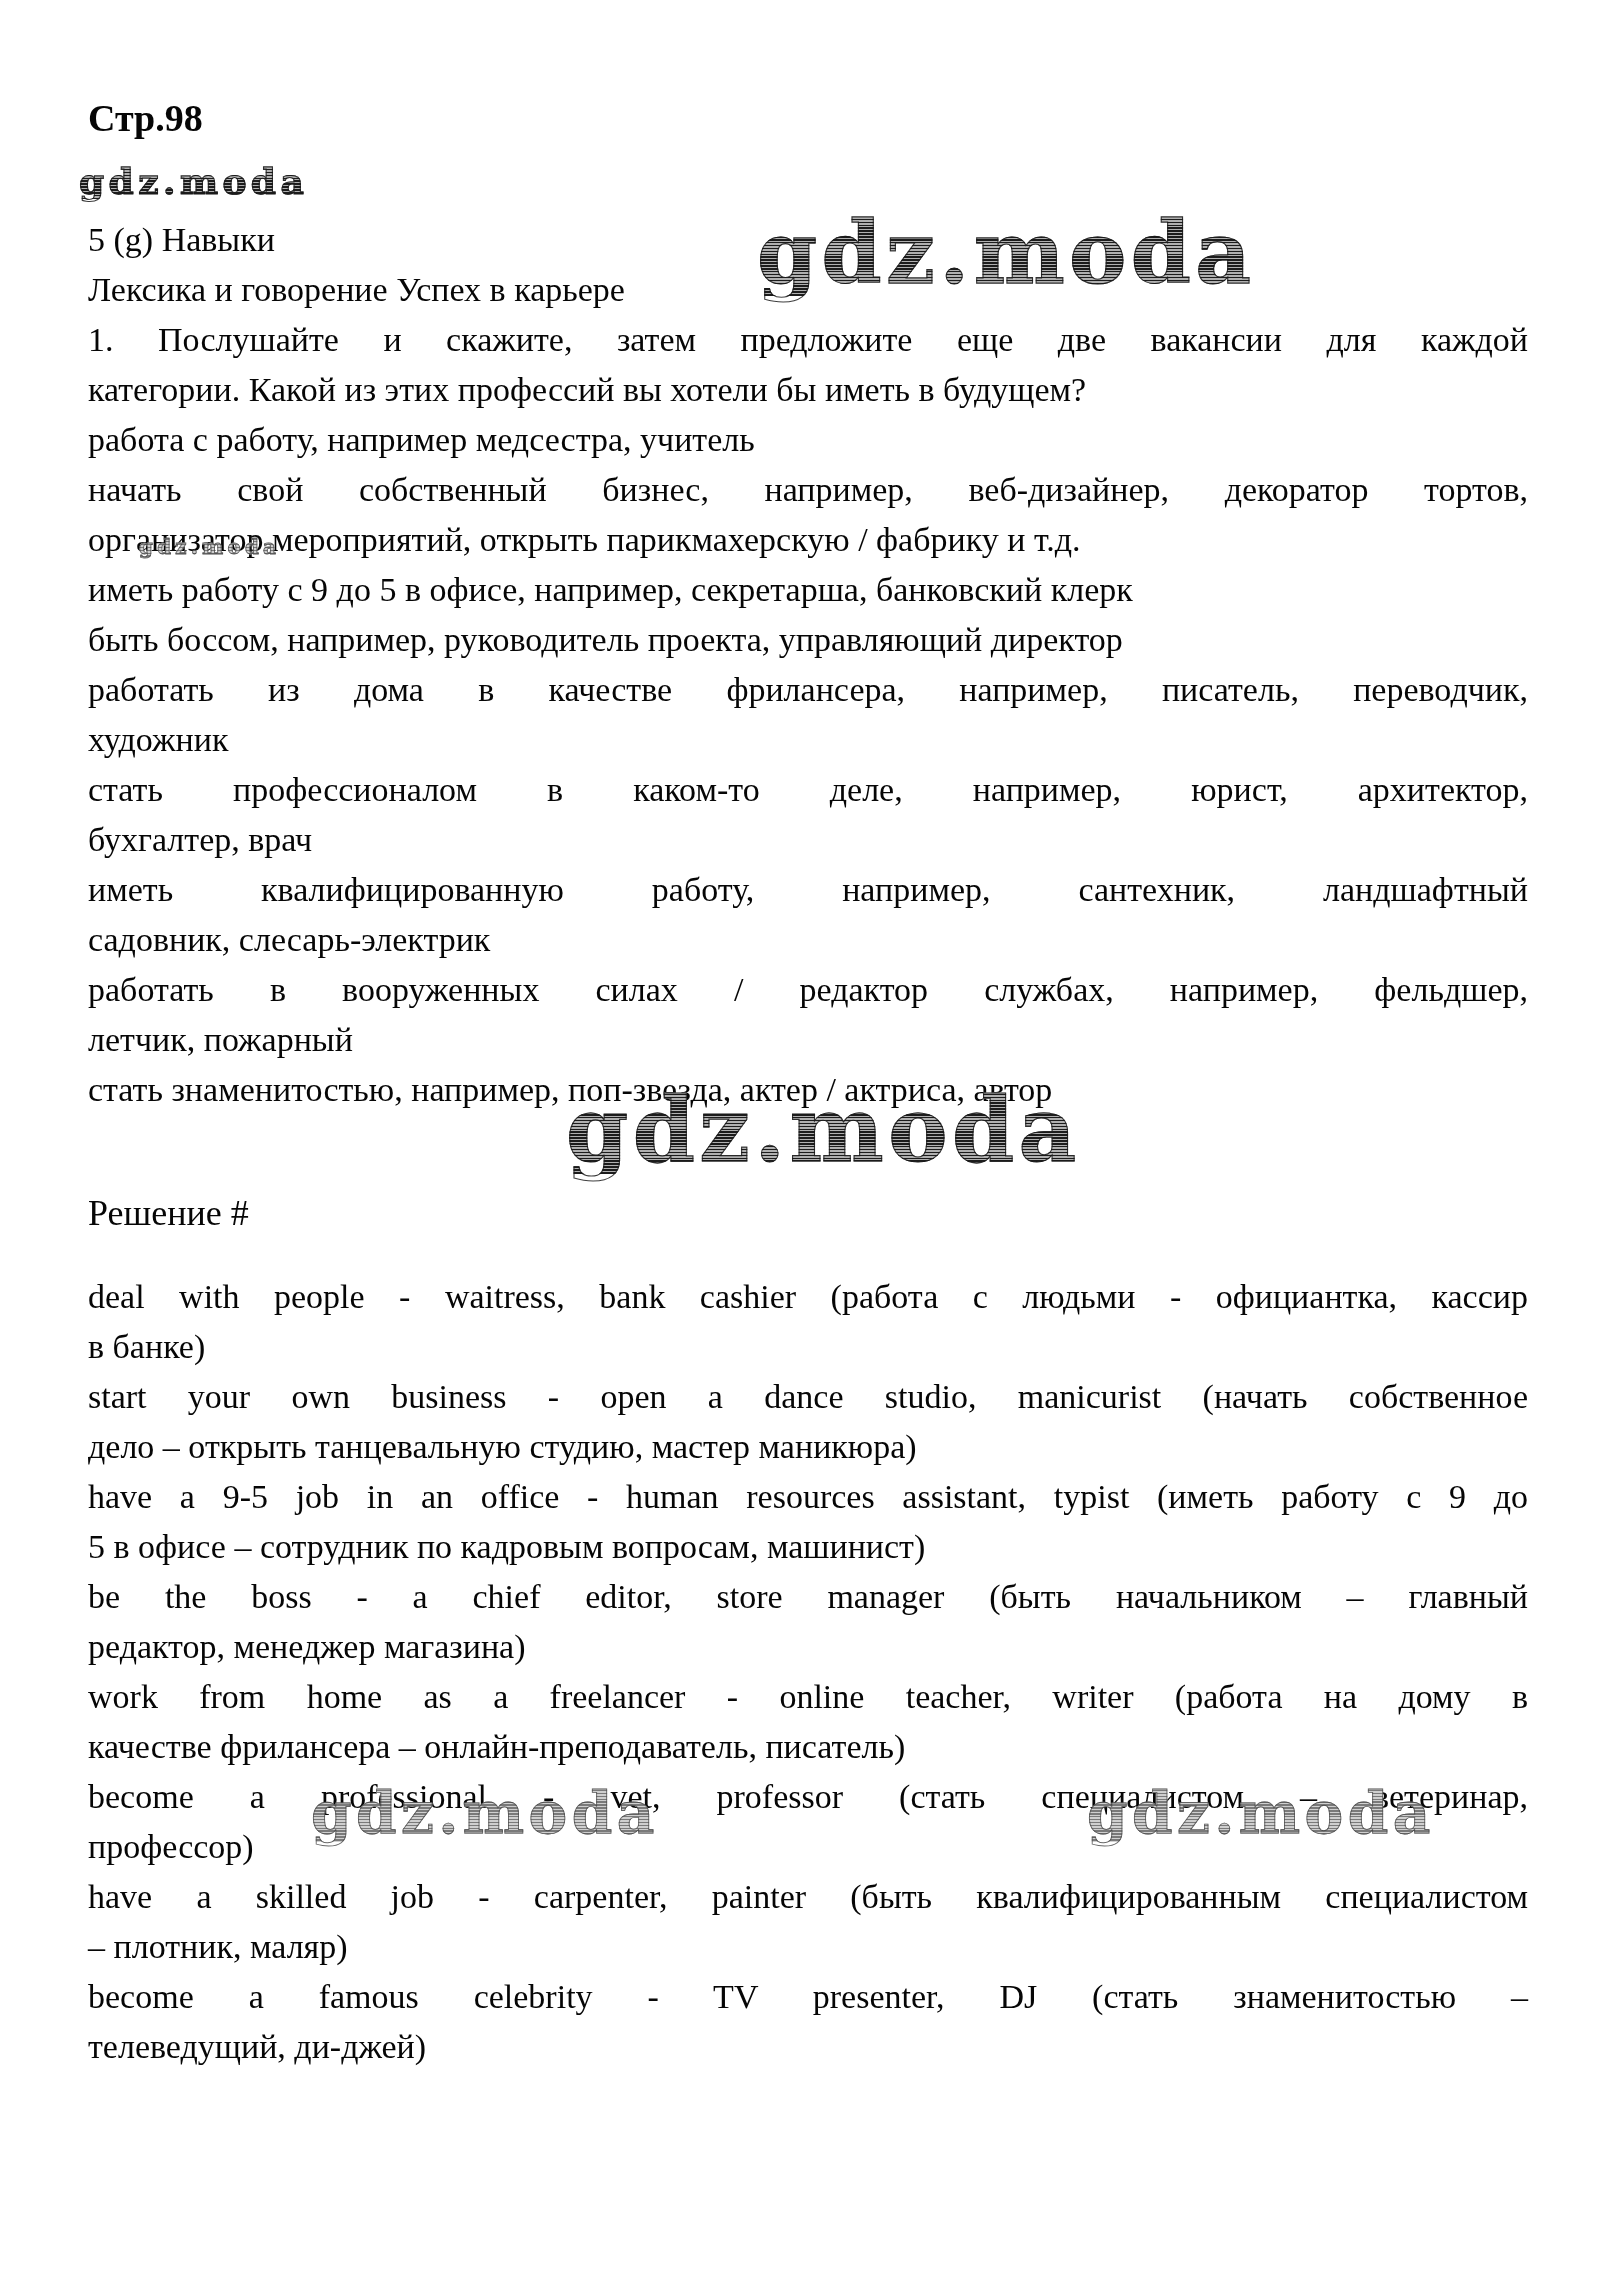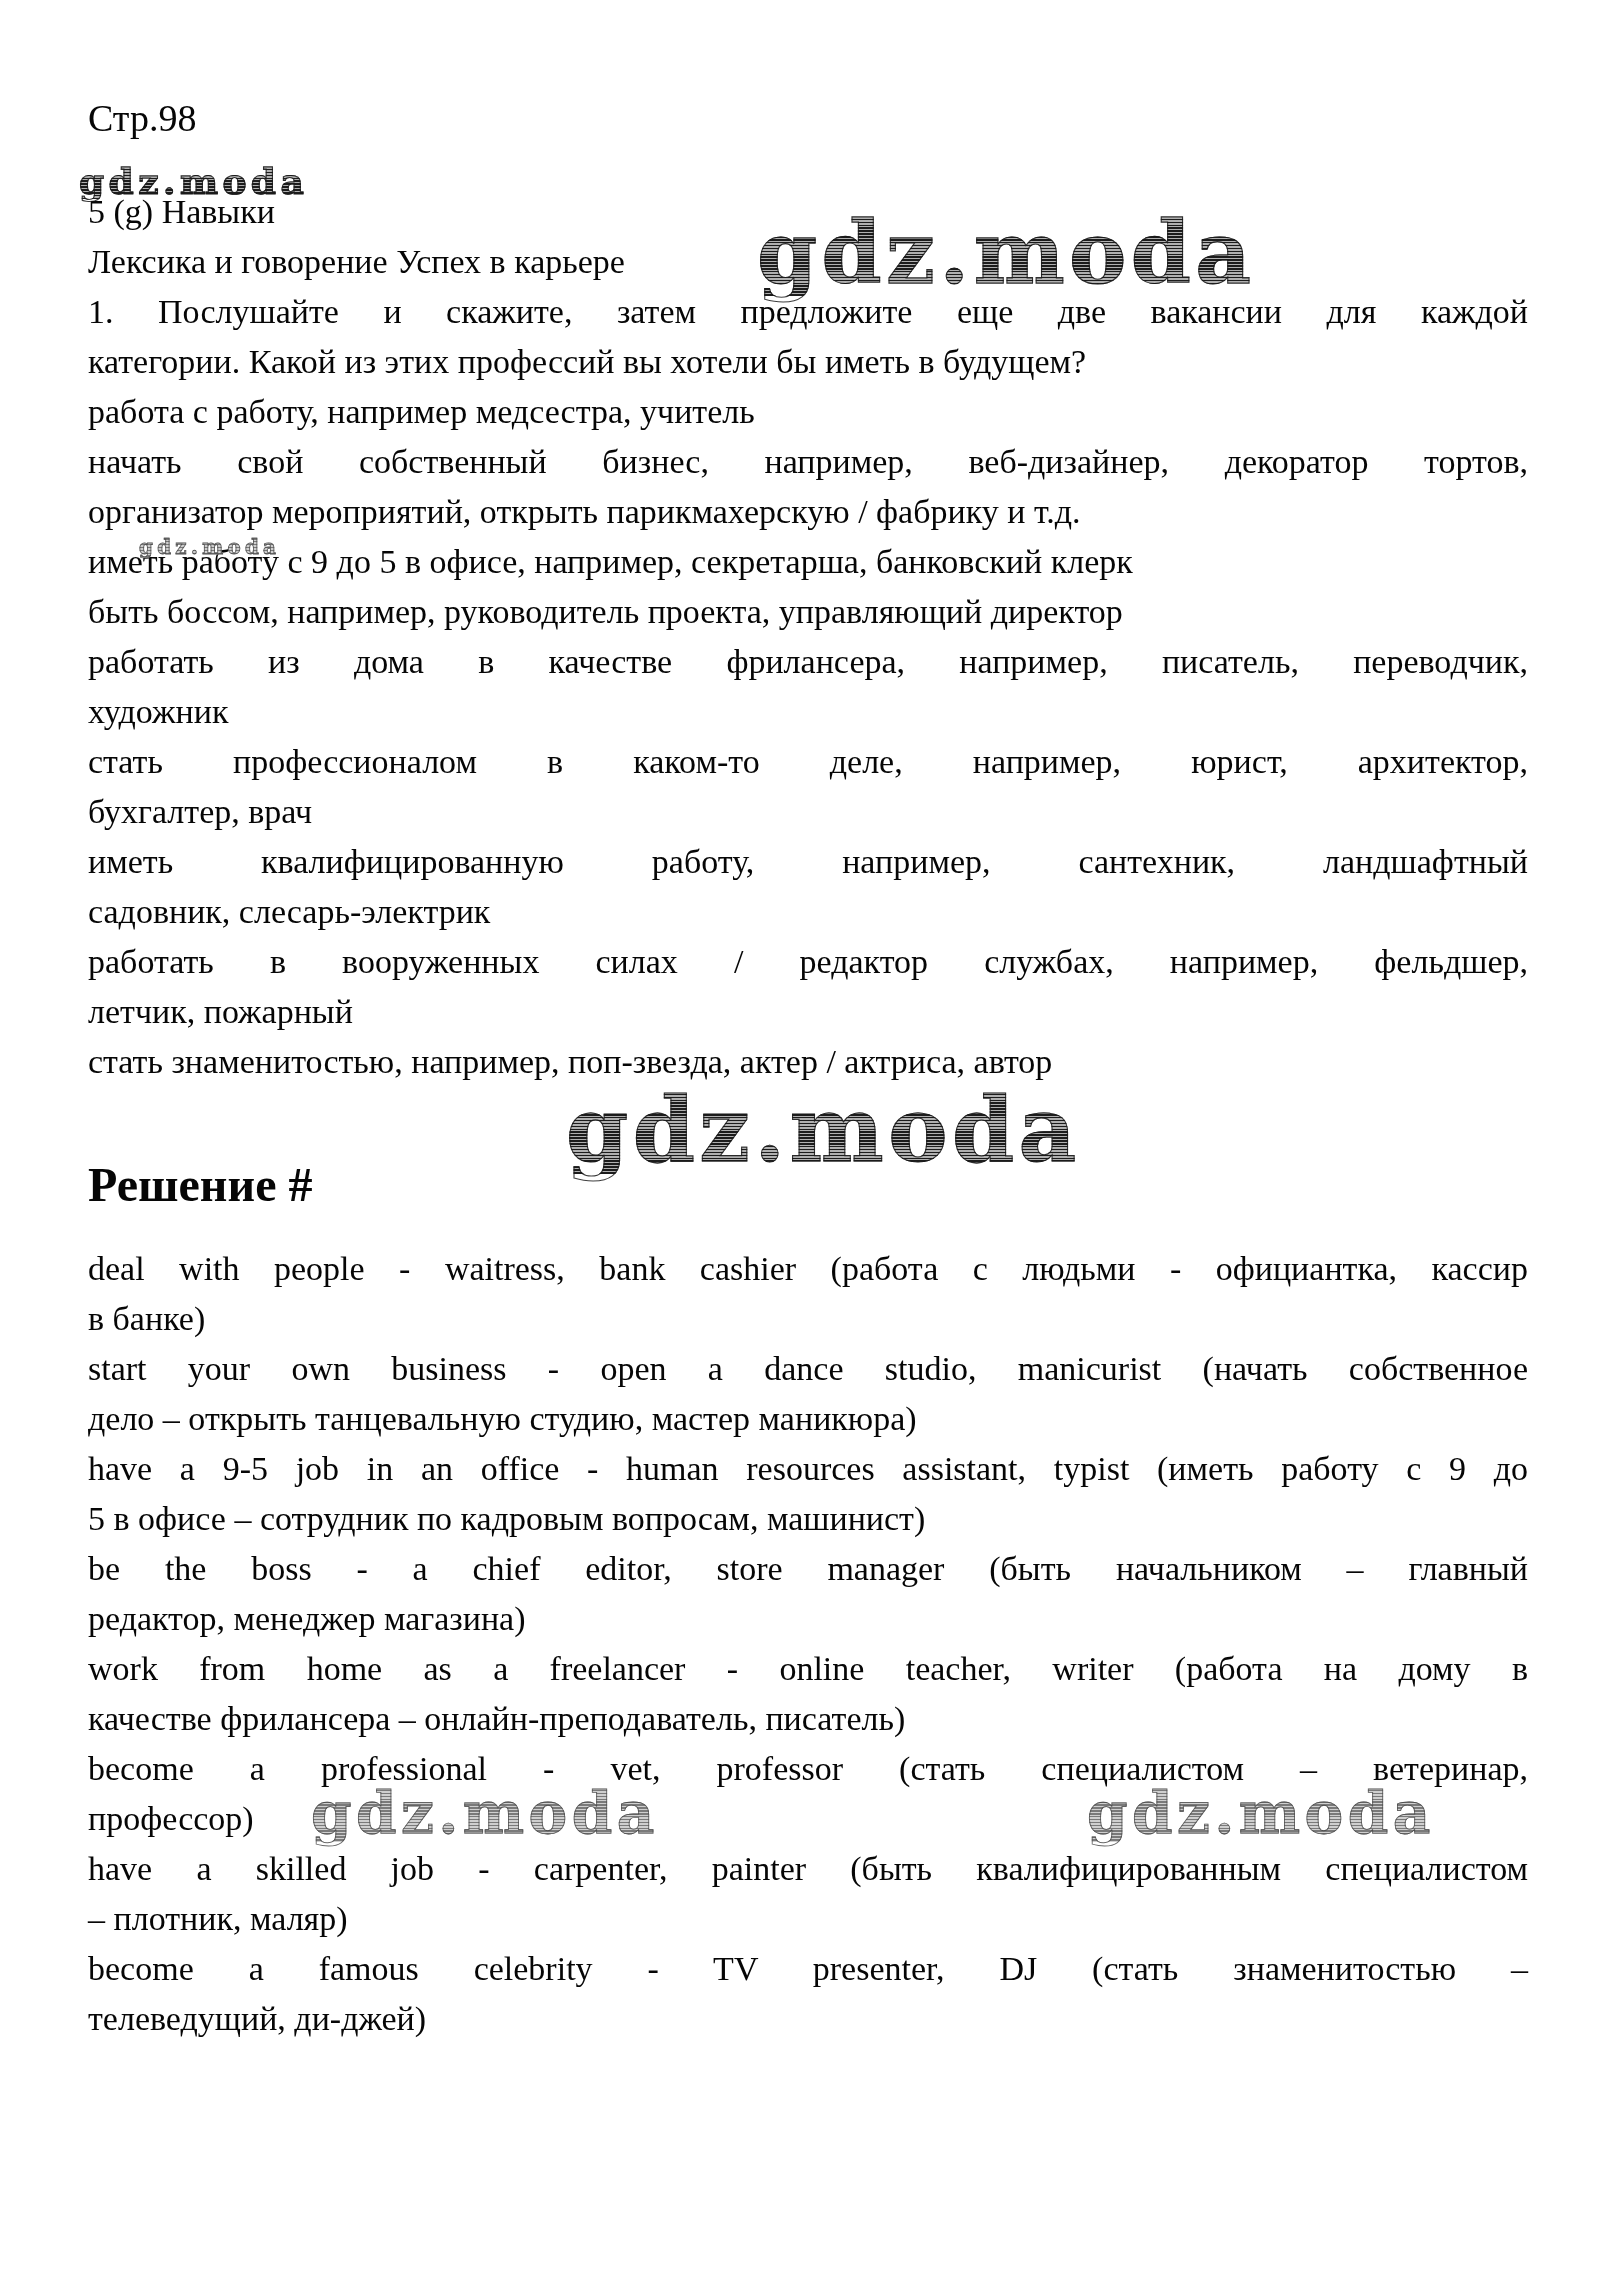--- a/index.html
+++ b/index.html
@@ -12,35 +12,35 @@
     overflow: hidden;
   }
   .content {
     position: absolute;
     left: 88px; top: 93px;
     width: 1440px;
     font-size: 34px;
     line-height: 50px;
   }
   .page-label {
-    font-weight: normal;
+    font-weight: bold;
     font-size: 38px;
     line-height: 50px;
-    margin-bottom: 44px;
+    margin-bottom: 72px;
   }
   .task-line { line-height: 50px; }
   .para { margin: 0; }
   .line { line-height: 50px; }
   .line.stretch {
     text-align: justify;
     text-align-last: justify;
   }
   .solution-heading {
-    font-weight: bold;
-    font-size: 48px;
+    font-weight: normal;
+    font-size: 36px;
     line-height: 50px;
     margin-top: 73px;
   }
   #answers { margin-top: 34px; }
 
   
   .wm {
     position: absolute;
     font-family: "DejaVu Serif", serif;
     font-weight: 700;

